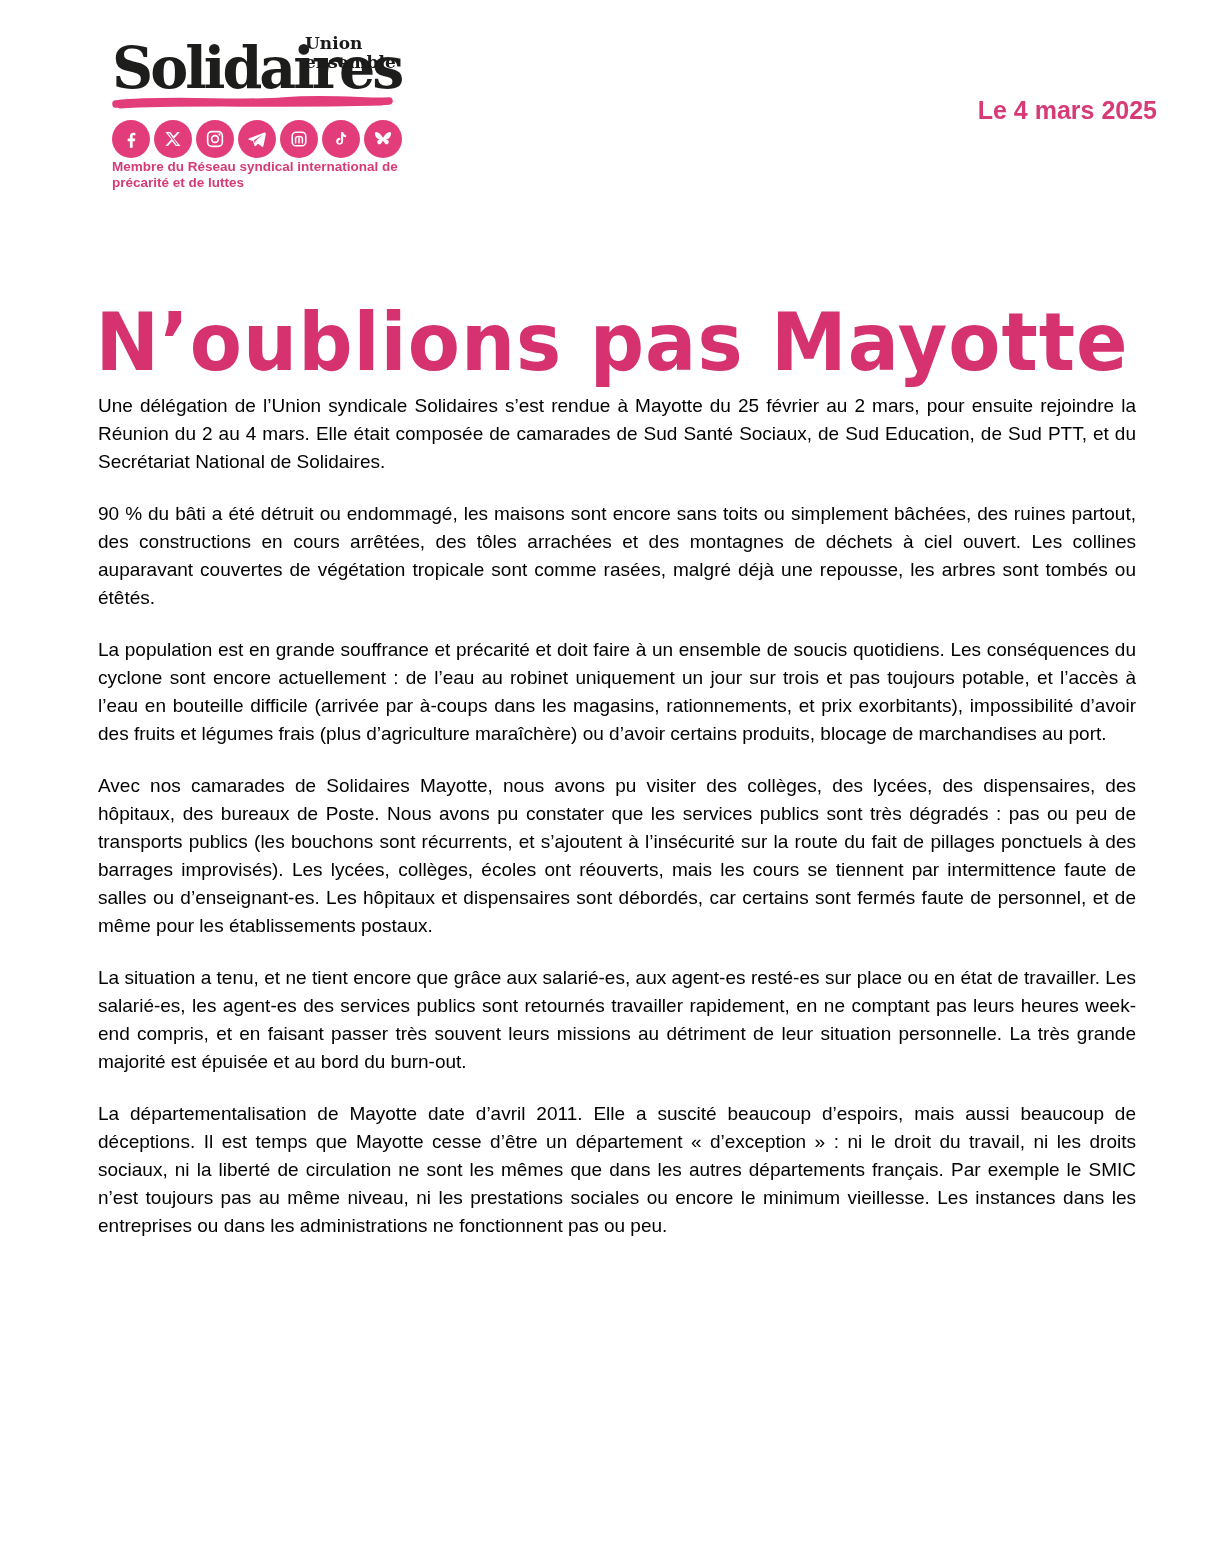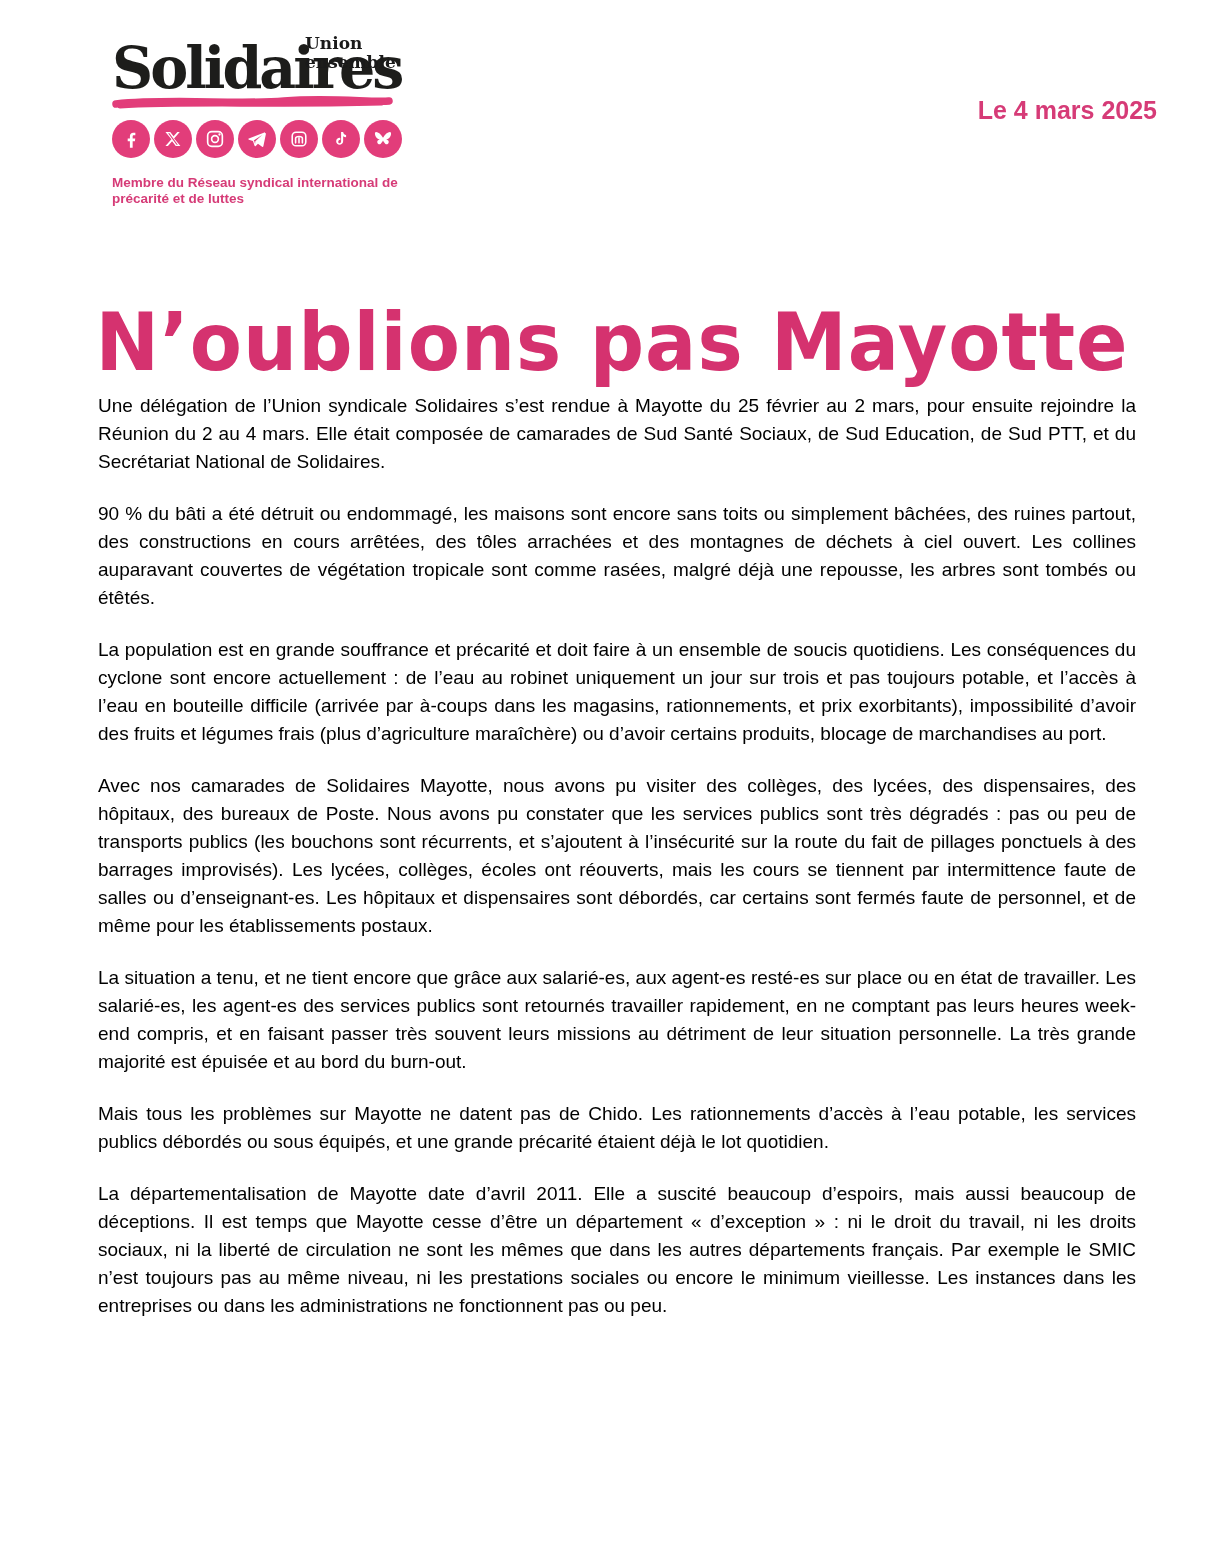--- a/index.html
+++ b/index.html
@@ -25,21 +25,21 @@
     font-size:57px;line-height:60px;letter-spacing:-3px;
   }
   .brush{display:block;margin-top:-4px;}
   .social-row{display:flex;gap:4px;margin-top:8px;}
   .social-dot{
     width:38px;height:38px;border-radius:50%;
     background:#e23d7a;display:flex;align-items:center;justify-content:center;
   }
   .social-dot svg{display:block;}
   .tagline{
-    margin-top:17px;
+    margin-top:1px;
     color:#d63b77;font-weight:bold;
     font-size:13.5px;line-height:16px;
   }
   .date{
     position:absolute;top:96px;right:67px;
     color:#d63b77;font-weight:bold;font-size:25px;
   }
   
   .doc-title{
     position:absolute;top:246px;left:0;right:0;
@@ -127,17 +127,16 @@
   <div class="date">Le 4 mars 2025</div>
 
   <h1 class="doc-title">N’oublions pas Mayotte</h1>
 
   <div class="body-text">
     <p>Une délégation de l’Union syndicale Solidaires s’est rendue à Mayotte du 25 février au 2 mars, pour ensuite rejoindre la Réunion du 2 au 4 mars. Elle était composée de camarades de Sud Santé Sociaux, de Sud Education, de Sud PTT, et du Secrétariat National de Solidaires.</p>
     <p>90 % du bâti a été détruit ou endommagé, les maisons sont encore sans toits ou simplement bâchées, des ruines partout, des constructions en cours arrêtées, des tôles arrachées et des montagnes de déchets à ciel ouvert. Les collines auparavant couvertes de végétation tropicale sont comme rasées, malgré déjà une repousse, les arbres sont tombés ou étêtés.</p>
     <p>La population est en grande souffrance et précarité et doit faire à un ensemble de soucis quotidiens. Les conséquences du cyclone sont encore actuellement : de l’eau au robinet uniquement un jour sur trois et pas toujours potable, et l’accès à l’eau en bouteille difficile (arrivée par à-coups dans les magasins, rationnements, et prix exorbitants), impossibilité d’avoir des fruits et légumes frais (plus d’agriculture maraîchère) ou d’avoir certains produits, blocage de marchandises au port.</p>
     <p>Avec nos camarades de Solidaires Mayotte, nous avons pu visiter des collèges, des lycées, des dispensaires, des hôpitaux, des bureaux de Poste. Nous avons pu constater que les services publics sont très dégradés : pas ou peu de transports publics (les bouchons sont récurrents, et s’ajoutent à l’insécurité sur la route du fait de pillages ponctuels à des barrages improvisés). Les lycées, collèges, écoles ont réouverts, mais les cours se tiennent par intermittence faute de salles ou d’enseignant-es. Les hôpitaux et dispensaires sont débordés, car certains sont fermés faute de personnel, et de même pour les établissements postaux.</p>
     <p>La situation a tenu, et ne tient encore que grâce aux salarié-es, aux agent-es resté-es sur place ou en état de travailler. Les salarié-es, les agent-es des services publics sont retournés travailler rapidement, en ne comptant pas leurs heures week-end compris, et en faisant passer très souvent leurs missions au détriment de leur situation personnelle. La très grande majorité est épuisée et au bord du burn-out.</p>
-    <p>Mais tous les problèmes sur Mayotte ne datent pas de Chido. Les rationnements d’accès à l’eau potable, les services publics débordés ou sous équipés, et une grande précarité étaient déjà le lot quotidien.</p>
     <p>La départementalisation de Mayotte date d’avril 2011. Elle a suscité beaucoup d’espoirs, mais aussi beaucoup de déceptions. Il est temps que Mayotte cesse d’être un département « d’exception » : ni le droit du travail, ni les droits sociaux, ni la liberté de circulation ne sont les mêmes que dans les autres départements français. Par exemple le SMIC n’est toujours pas au même niveau, ni les prestations sociales ou encore le minimum vieillesse. Les instances dans les entreprises ou dans les administrations ne fonctionnent pas ou peu.</p>
   </div>
 
 </div>
 
 </body></html>

